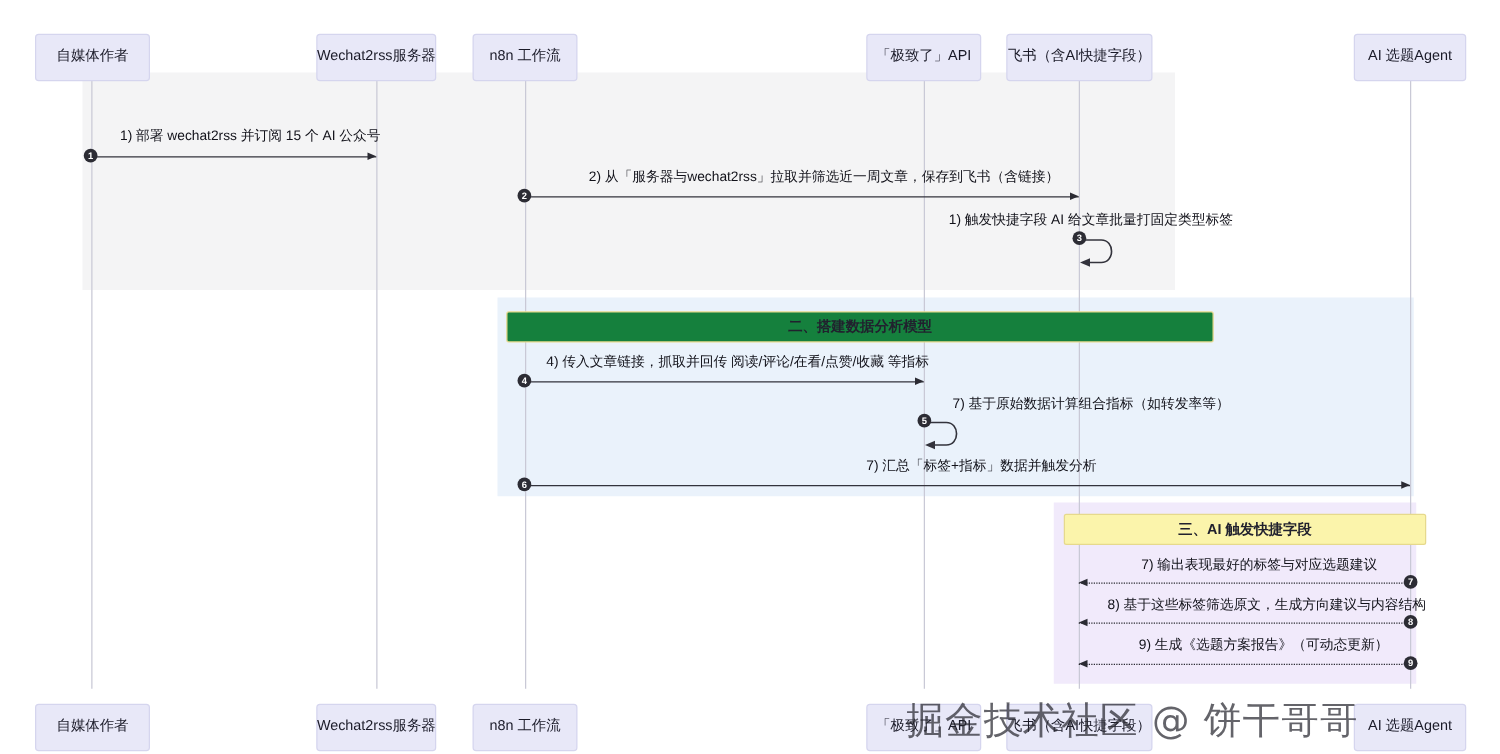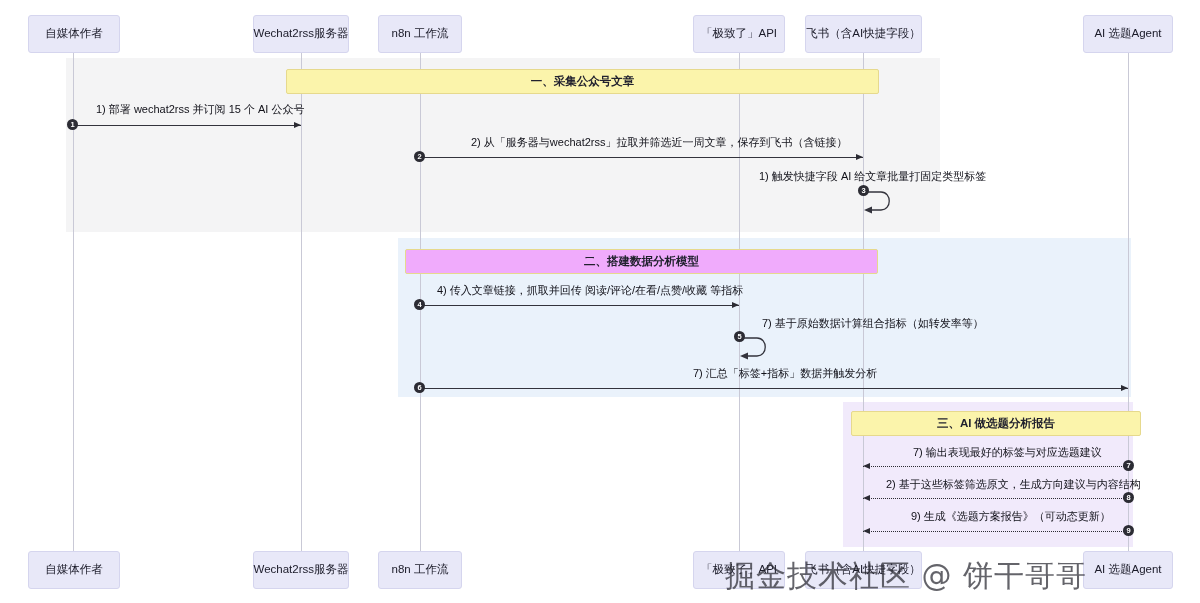--- a/index.html
+++ b/index.html
@@ -32,20 +32,21 @@
     color: #1a1a28;
     font-size: 11.5px;
     line-height: 1.15;
     display: flex;
     align-items: center;
     justify-content: center;
     text-align: center;
     padding: 2px 6px;
     white-space: nowrap;
     z-index: 6;
+    margin-top: 12px;
   }
   
   .lifeline {
     position: absolute;
     width: 1px;
     background: #c9c9d6;
     z-index: 1;
   }
   
   .section-title {
@@ -169,28 +170,25 @@
     </div>
     <div class="participant" style="left: 693px; top: 551px; width: 92px; height: 38px;">
       <span>「极致了」API</span>
     </div>
     <div class="participant" style="left: 805px; top: 551px; width: 117px; height: 38px;">
       <span>飞书（含AI快捷字段）</span>
     </div>
     <div class="participant" style="left: 1083px; top: 551px; width: 90px; height: 38px;">
       <span>AI 选题Agent</span>
     </div>
-    <div class="section-title" style="left: 286px; top: 69px; width: 593px; height: 25px; background: rgb(251, 244, 171);">
-      <span>一、采集公众号文章</span>
-    </div>
-    <div class="section-title" style="left: 405px; top: 249px; width: 473px; height: 25px; background: #f0abfc;">
+    <div class="section-title" style="left: 405px; top: 249px; width: 566px; height: 25px; background: #15803d;">
       <span>二、搭建数据分析模型</span>
     </div>
     <div class="section-title" style="left: 851px; top: 411px; width: 290px; height: 25px; background: rgb(251, 244, 171);">
-      <span>三、AI 做选题分析报告</span>
+      <span>三、AI 触发快捷字段</span>
     </div>
     <div class="msg-label" style="left: 96px; top: 104px;">1) 部署 wechat2rss 并订阅 15 个 AI 公众号</div>
     <div class="msg-line" style="left: 73px; top: 125px; width: 228px;"></div>
     <div class="arrowhead right" style="left: 294px; top: 122px;"></div>
     <div class="seq-badge" style="left: 67px; top: 119px;">1</div>
     <div class="msg-label" style="left: 471px; top: 137px;">2) 从「服务器与wechat2rss」拉取并筛选近一周文章，保存到飞书（含链接）</div>
     <div class="msg-line" style="left: 420px; top: 157px; width: 443px;"></div>
     <div class="arrowhead right" style="left: 856px; top: 154px;"></div>
     <div class="seq-badge" style="left: 414px; top: 151px;">2</div>
     <div class="msg-label" style="left: 759px; top: 171px;">1) 触发快捷字段 AI 给文章批量打固定类型标签</div>
@@ -210,21 +208,21 @@
     </svg>
     <div class="seq-badge" style="left: 734px; top: 331px;">5</div>
     <div class="msg-label" style="left: 693px; top: 368px;">7) 汇总「标签+指标」数据并触发分析</div>
     <div class="msg-line" style="left: 420px; top: 388px; width: 708px;"></div>
     <div class="arrowhead right" style="left: 1121px; top: 385px;"></div>
     <div class="seq-badge" style="left: 414px; top: 382px;">6</div>
     <div class="msg-label" style="left: 913px; top: 447px;">7) 输出表现最好的标签与对应选题建议</div>
     <div class="msg-line dotted" style="left: 863px; top: 466px; width: 265px;"></div>
     <div class="arrowhead left" style="left: 863px; top: 463px;"></div>
     <div class="seq-badge" style="left: 1123px; top: 460px;">7</div>
-    <div class="msg-label" style="left: 886px; top: 479px;">2) 基于这些标签筛选原文，生成方向建议与内容结构</div>
+    <div class="msg-label" style="left: 886px; top: 479px;">8) 基于这些标签筛选原文，生成方向建议与内容结构</div>
     <div class="msg-line dotted" style="left: 863px; top: 498px; width: 265px;"></div>
     <div class="arrowhead left" style="left: 863px; top: 495px;"></div>
     <div class="seq-badge" style="left: 1123px; top: 492px;">8</div>
     <div class="msg-label" style="left: 911px; top: 511px; text-align: center;">9) 生成《选题方案报告》（可动态更新）</div>
     <div class="msg-line dotted" style="left: 863px; top: 531px; width: 265px;"></div>
     <div class="arrowhead left" style="left: 863px; top: 528px;"></div>
     <div class="seq-badge" style="left: 1123px; top: 525px;">9</div>
     <div id="watermark" style="left: 725px; top: 556px;">掘金技术社区 @ 饼干哥哥</div>
   </div>
 

